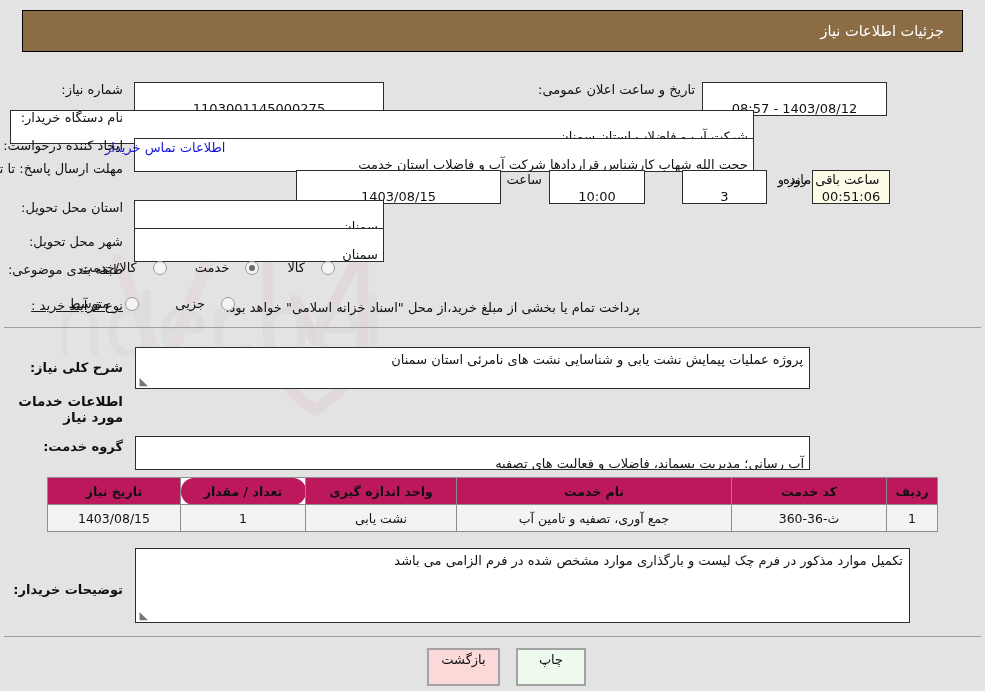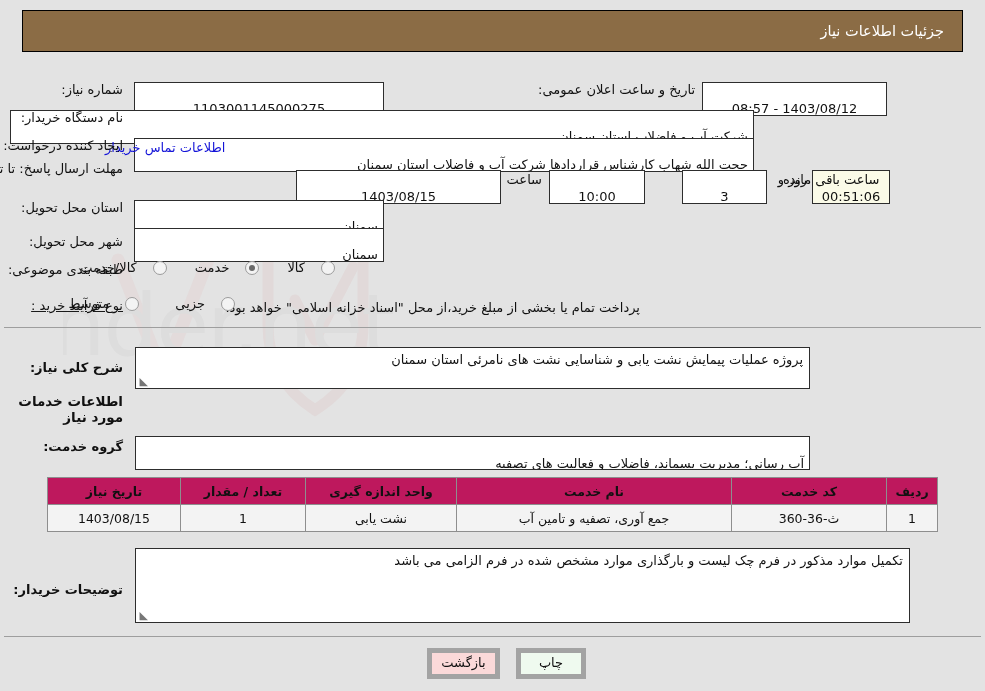--- a/index.html
+++ b/index.html
@@ -179,24 +179,24 @@
     border: 1px solid #8e8e8e;
     height: 26px;
     text-align: center;
     color: #111;
     padding: 0 4px;
   }
 
   
   .btn {
     position: absolute;
-    height: 31px;
+    height: 38px;
     line-height: 20px;
     text-align: center;
-    border: 5px solid #a3a3a3;
+    border: 2px solid #a3a3a3;
     box-sizing: border-box;
     font-size: 13px;
     color: #111;
     cursor: pointer;
     z-index: 3;
   }
   #btn-print  { left: 516px; top: 648px; width: 70px; background: #effaef; }
   #btn-back   { left: 427px; top: 648px; width: 73px; background: #fbd9d9; }
 </style>
 </head>
@@ -231,21 +231,21 @@
 <div class="fbox center" style="position:absolute; left:702px; top:82px; width:185px;">1403/08/12 - 08:57</div>
 
 <div class="frow" style="right:862px; top:110px;">
   <span class="lbl">نام دستگاه خریدار:</span>
 </div>
 <div class="fbox right" style="position:absolute; right:231px; top:110px; width:744px;">شرکت آب و فاضلاب استان سمنان</div>
 
 <div class="frow" style="right:862px; top:138px;">
   <span class="lbl">ایجاد کننده درخواست:</span>
 </div>
-<div class="fbox right" style="position:absolute; right:231px; top:138px; width:620px;">حجت الله شهاب کارشناس قراردادها شرکت آب و فاضلاب استان سمنان</div>
+<div class="fbox right" style="position:absolute; right:231px; top:138px; width:620px;">حجت الله شهاب کارشناس قراردادها شرکت آب و فاضلاب استان خدمت</div>
 <div style="position:absolute; right:787px; top:140px; left:auto;"></div>
 <span class="link-blue" style="position:absolute; left:105px; top:140px;">اطلاعات تماس خریدار</span>
 
 <div class="frow" style="right:862px; top:160px; flex-direction:column; align-items:flex-end; line-height:17px;">
   <span class="lbl">مهلت ارسال پاسخ: تا تاریخ:</span>
 </div>
 <div class="fbox center" style="position:absolute; right:484px; top:170px; width:205px;">1403/08/15</div>
 <span class="lbl" style="position:absolute; right:443px; top:172px;">ساعت</span>
 <div class="fbox center" style="position:absolute; right:340px; top:170px; width:96px;">10:00</div>
 <div class="fbox center" style="position:absolute; right:218px; top:170px; width:85px;">3</div>
@@ -312,21 +312,21 @@
 <span class="lbl lbl-bold" style="position:absolute; right:862px; top:439px;">گروه خدمت:</span>
 <div class="fbox right" style="position:absolute; right:175px; top:436px; width:675px; height:24px; line-height:22px;">آب رسانی؛ مدیریت پسماند، فاضلاب و فعالیت های تصفیه</div>
 
 <table id="svc-table">
   <thead>
     <tr>
       <th style="width:42px;">ردیف</th>
       <th style="width:146px;">کد خدمت</th>
       <th>نام خدمت</th>
       <th style="width:142px;">واحد اندازه گیری</th>
-      <th style="width:116px;">تعداد / مقدار</th>
+      <th style="width:116px;border-radius:13px;">تعداد / مقدار</th>
       <th style="width:124px;">تاریخ نیاز</th>
     </tr>
   </thead>
   <tbody>
     <tr>
       <td>1</td>
       <td>ث-36-360</td>
       <td>جمع آوری، تصفیه و تامین آب</td>
       <td>نشت یابی</td>
       <td>1</td>

